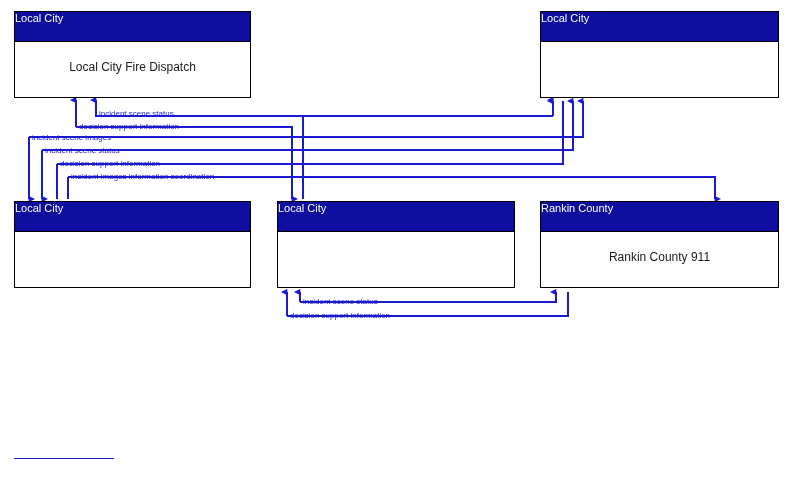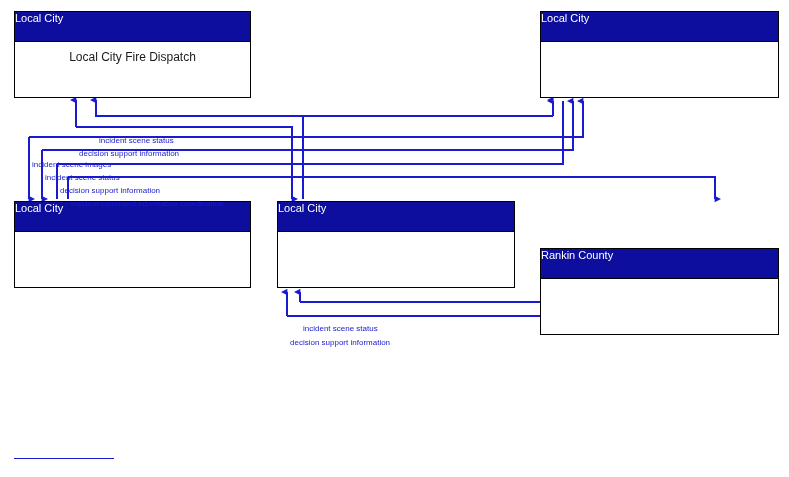--- a/index.html
+++ b/index.html
@@ -6,24 +6,24 @@
   body{width:789px;height:477px;position:relative;overflow:hidden;
        font-family:"Liberation Sans", sans-serif;}
   #stage{position:absolute;left:0;top:0;width:789px;height:477px;}
   svg#wires{position:absolute;left:0;top:0;width:789px;height:477px;overflow:visible;}
 
   .node{position:absolute;border:1px solid #000000;background:#ffffff;box-sizing:border-box;}
   .node .hdr{background:#0d0d9e;color:#ffffff;font-size:11px;line-height:13px;
              height:30px;text-align:left;box-sizing:border-box;
              border-bottom:1px solid #000000;overflow:hidden;white-space:nowrap;}
   .node .nm{color:#1a1a1a;font-size:12px;line-height:15px;text-align:center;
-            padding-top:8px;white-space:nowrap;overflow:hidden;}
+            padding-top:18px;white-space:nowrap;overflow:hidden;}
 
   .flow-label{position:absolute;color:#1a1ad0;font-size:8px;line-height:9px;
-              white-space:nowrap;font-family:"Liberation Sans", sans-serif;margin-top:27px;}
+              white-space:nowrap;font-family:"Liberation Sans", sans-serif;}
 
   .legend-line{position:absolute;left:14px;top:458px;width:100px;height:0;
                border-top:1.2px solid #1a1ad0;}
   .legend-text{position:absolute;left:108px;top:452px;color:#1a1ad0;
                font-size:11px;line-height:11px;white-space:nowrap;margin-top:26px;}
 </style>
 </head>
 <body>
 
 <div id="stage">
@@ -83,35 +83,36 @@
   </div>
 
   <div class="node" style="left:14px;top:201px;width:237px;height:87px;">
     <div class="hdr">Local City</div>
   </div>
 
   <div class="node" style="left:277px;top:201px;width:238px;height:87px;">
     <div class="hdr">Local City</div>
   </div>
 
-  <div class="node" style="left:540px;top:201px;width:239px;height:87px;margin-top:47px;">
+  <div class="node" style="left:540px;top:201px;width:239px;height:87px;">
     <div class="hdr">Rankin County</div>
+    <div class="nm">Rankin County 911</div>
   </div>
 
   <div class="flow-label" style="left:99px;top:109px;">incident scene status</div>
 
   <div class="flow-label" style="left:79px;top:122px;">decision support information</div>
 
   <div class="flow-label" style="left:32px;top:133px;text-align:center;">incident scene images</div>
 
   <div class="flow-label" style="left:45px;top:146px;">incident scene status</div>
 
   <div class="flow-label" style="left:60px;top:159px;">decision support information</div>
 
-  <div class="flow-label" style="left:71px;top:172px;">incident command information coordination</div>
+  <div class="flow-label" style="left:71px;top:172px;">incident images information coordination</div>
 
   <div class="flow-label" style="left:303px;top:297px;">incident scene status</div>
 
   <div class="flow-label" style="left:290px;top:311px;">decision support information</div>
 
   <div class="legend-line"></div>
   <div class="legend-text">Existing</div>
 
 </div>
 

